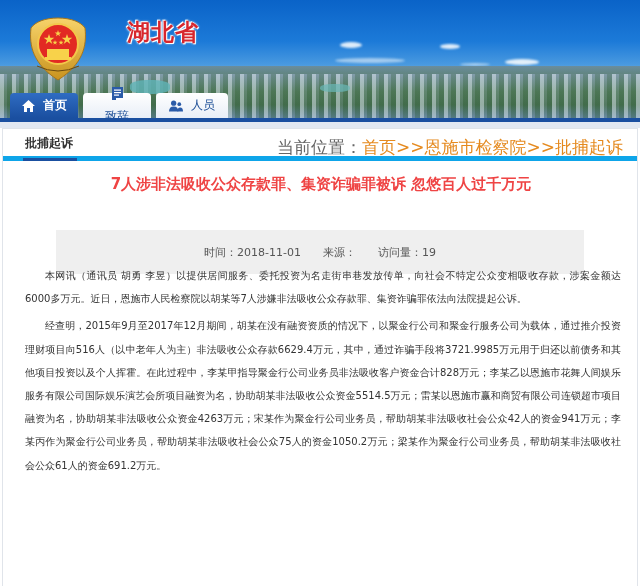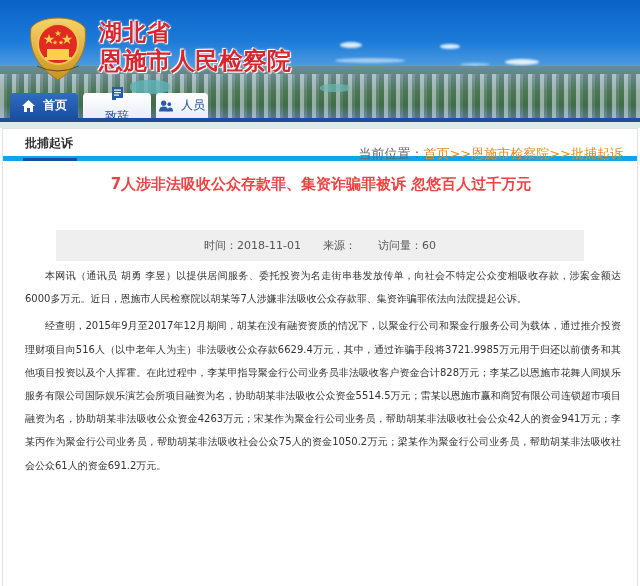--- a/index.html
+++ b/index.html
@@ -19,46 +19,46 @@
     background:
       repeating-linear-gradient(90deg, rgba(220,230,240,.55) 0 4px, rgba(150,170,180,.25) 4px 7px, rgba(70,110,80,.35) 7px 12px),
       linear-gradient(180deg, #7b98a8 0%, #4f7a58 40%, #3f6b47 70%, #5a7f9c 100%);
   }
   .river { position: absolute; left: 130px; top: 80px; width: 40px; height: 14px; background: #5fb4b8; border-radius: 40%; opacity: .8; }
   .river2 { position: absolute; left: 320px; top: 84px; width: 30px; height: 8px; background: #6ab8b8; border-radius: 40%; opacity: .7; }
 
   .emblem { position: absolute; left: 27px; top: 16px; width: 62px; height: 66px; }
   .site-title { position: absolute; left: 99px; top: 18px; color: #d7262d; font-weight: bold;
     text-shadow: 0 0 2px #fff, 0 0 3px #fff, 1px 1px 0 #fff, -1px -1px 0 #fff; }
-  .site-title .l1 { font-size: 23px; line-height: 28px; letter-spacing: 1px; }
+  .site-title .l1 { font-size: 23px; line-height: 28px; letter-spacing: 1px; margin-left: 28px; }
   .site-title .l2 { font-size: 24px; line-height: 30px; letter-spacing: 0px; }
 
   
   .nav { position: absolute; left: 10px; top: 93px; height: 25px; display: flex; gap: 5px; }
   .tab { height: 25px; display: flex; align-items: center; justify-content: center; gap: 8px;
     font-size: 12px; color: #1e4f97; background: linear-gradient(180deg, #ffffff 0%, #e8eef7 100%);
     border-radius: 4px 4px 0 0; cursor: pointer; }
   .tab.active { background: linear-gradient(180deg, #2f6cc2 0%, #1a4fa0 100%); color: #fff; font-weight: bold; }
   .tab .ico { width: 14px; height: 14px; display: inline-flex; align-items: center; justify-content: center; }
   .nav-bar { position: absolute; left: 0; top: 118px; width: 640px; height: 4px; background: #1a4fa0; }
   .nav-sub { position: absolute; left: 0; top: 122px; width: 640px; height: 6px; background: #e2e8f2; }
 
   
   .panel { position: absolute; left: 2px; top: 128px; width: 636px; height: 458px; border: 1px solid #e0e4ea; border-bottom: none; background: #fff; }
   .crumb-row { position: absolute; left: 0; top: 0; width: 634px; height: 32px; border-bottom: 5px solid #0ea5e9; }
   .section-tab { position: absolute; left: 22px; top: 6px; font-size: 12px; font-weight: bold; color: #333; }
   .section-underline { position: absolute; left: 20px; top: 29px; width: 54px; height: 3px; background: #1a4fa0; }
-  .breadcrumb { position: absolute; right: 14px; top: 16px; font-size: 13px; color: #666; }
+  .breadcrumb { position: absolute; right: 14px; top: 7px; font-size: 17px; color: #666; }
   .breadcrumb .lnk { color: #e58a1f; cursor: pointer; }
   .breadcrumb .sep { color: #e58a1f; }
 
   .article-title { position: absolute; left: 60px; top: 44px; width: 516px; text-align: center;
     font-size: 15px; font-weight: bold; color: #ef4444; line-height: 22px; }
 
-  .meta { position: absolute; left: 53px; top: 101px; width: 528px; height: 31px; background: #efefef;
+  .meta { position: absolute; left: 53px; top: 101px; width: 528px; height: 44px; background: #efefef;
     font-size: 11px; color: #555; display: flex; align-items: center; justify-content: center; gap: 22px; }
 
   .body-text { position: absolute; left: 22px; top: 135px; width: 596px; font-size: 10px; line-height: 23.2px; color: #333;
     font-family: "DejaVu Sans", sans-serif; }
   .body-text p { text-indent: 2em; text-align: justify; }
   .body-text p + p { margin-top: 4px; }
 </style>
 </head>
 <body>
 
@@ -87,21 +87,20 @@
     <polygon points="40,18 41.3,21.8 45.3,21.8 42,24.2 43.3,28 40,25.6 36.7,28 38,24.2 34.7,21.8 38.7,21.8" fill="#f8d24a"></polygon>
     <polygon points="28,24 28.6,25.8 30.5,25.8 29,26.9 29.6,28.7 28,27.6 26.4,28.7 27,26.9 25.5,25.8 27.4,25.8" fill="#f8d24a"></polygon>
     <polygon points="34,24 34.6,25.8 36.5,25.8 35,26.9 35.6,28.7 34,27.6 32.4,28.7 33,26.9 31.5,25.8 33.4,25.8" fill="#f8d24a"></polygon>
     <rect x="20" y="33" width="22" height="8" fill="#f8d24a"></rect>
     <rect x="18" y="41" width="26" height="3" fill="#f8d24a"></rect>
     <path d="M10 50 Q31 60 52 50" stroke="#6b4a10" stroke-width="1" fill="none"></path>
   </svg>
 
   <div class="site-title">
     <div class="l1">湖北省</div>
-    <div class="l2">恩施市人民检察院</div>
   </div>
 </div>
 
 <div class="nav">
   <div class="tab active" style="width:68px;">
     <span class="ico">
       <svg width="13" height="12" viewBox="0 0 13 12">
           <path d="M6.5 0 L13 6 L11 6 L11 12 L8 12 L8 8 L5 8 L5 12 L2 12 L2 6 L0 6 Z" fill="#fff"></path>
         </svg>
     </span>
@@ -112,21 +111,21 @@
       <svg width="11" height="13" viewBox="0 0 11 13">
           <rect x="0" y="0" width="11" height="11" fill="#2a5ba8"></rect>
           <rect x="2" y="2.5" width="7" height="1.2" fill="#fff"></rect>
           <rect x="2" y="5" width="7" height="1.2" fill="#fff"></rect>
           <rect x="2" y="7.5" width="5" height="1.2" fill="#fff"></rect>
           <rect x="0" y="11" width="4" height="2" fill="#2a5ba8"></rect>
         </svg>
     </span>
     <span>致辞</span>
   </div>
-  <div class="tab" style="width:52px;">
+  <div class="tab" style="width:72px;">
     <span class="ico">
       <svg width="15" height="12" viewBox="0 0 15 12">
           <circle cx="5" cy="3" r="2.8" fill="#2a5ba8"></circle>
           <path d="M0 12 Q0 6.5 5 6.5 Q10 6.5 10 12 Z" fill="#2a5ba8"></path>
           <circle cx="11" cy="4" r="2" fill="#2a5ba8"></circle>
           <path d="M9 12 Q9 7.5 12 7.5 Q15 7.5 15 12 Z" fill="#2a5ba8"></path>
         </svg>
     </span>
     <span>人员</span>
   </div>
@@ -141,20 +140,20 @@
     <div class="breadcrumb">
       <span>当前位置：</span><span class="lnk">首页</span><span class="sep">&gt;&gt;</span><span class="lnk">恩施市检察院</span><span class="sep">&gt;&gt;</span><span class="lnk">批捕起诉</span>
     </div>
   </div>
 
   <h1 class="article-title">7人涉非法吸收公众存款罪、集资诈骗罪被诉 忽悠百人过千万元</h1>
 
   <div class="meta">
     <span><span>时间：</span><span>2018-11-01</span></span>
     <span><span>来源：</span><span></span></span>
-    <span><span>访问量：</span><span>60</span></span>
+    <span><span>访问量：</span><span>19</span></span>
   </div>
 
   <div class="body-text">
     <p>本网讯（通讯员 胡勇 李昱）以提供居间服务、委托投资为名走街串巷发放传单，向社会不特定公众变相吸收存款，涉案金额达6000多万元。近日，恩施市人民检察院以胡某等7人涉嫌非法吸收公众存款罪、集资诈骗罪依法向法院提起公诉。</p>
     <p>经查明，2015年9月至2017年12月期间，胡某在没有融资资质的情况下，以聚金行公司和聚金行服务公司为载体，通过推介投资理财项目向516人（以中老年人为主）非法吸收公众存款6629.4万元，其中，通过诈骗手段将3721.9985万元用于归还以前债务和其他项目投资以及个人挥霍。在此过程中，李某甲指导聚金行公司业务员非法吸收客户资金合计828万元；李某乙以恩施市花舞人间娱乐服务有限公司国际娱乐演艺会所项目融资为名，协助胡某非法吸收公众资金5514.5万元；雷某以恩施市赢和商贸有限公司连锁超市项目融资为名，协助胡某非法吸收公众资金4263万元；宋某作为聚金行公司业务员，帮助胡某非法吸收社会公众42人的资金941万元；李某丙作为聚金行公司业务员，帮助胡某非法吸收社会公众75人的资金1050.2万元；梁某作为聚金行公司业务员，帮助胡某非法吸收社会公众61人的资金691.2万元。</p>
   </div>
 </div>
 
 </body></html>

